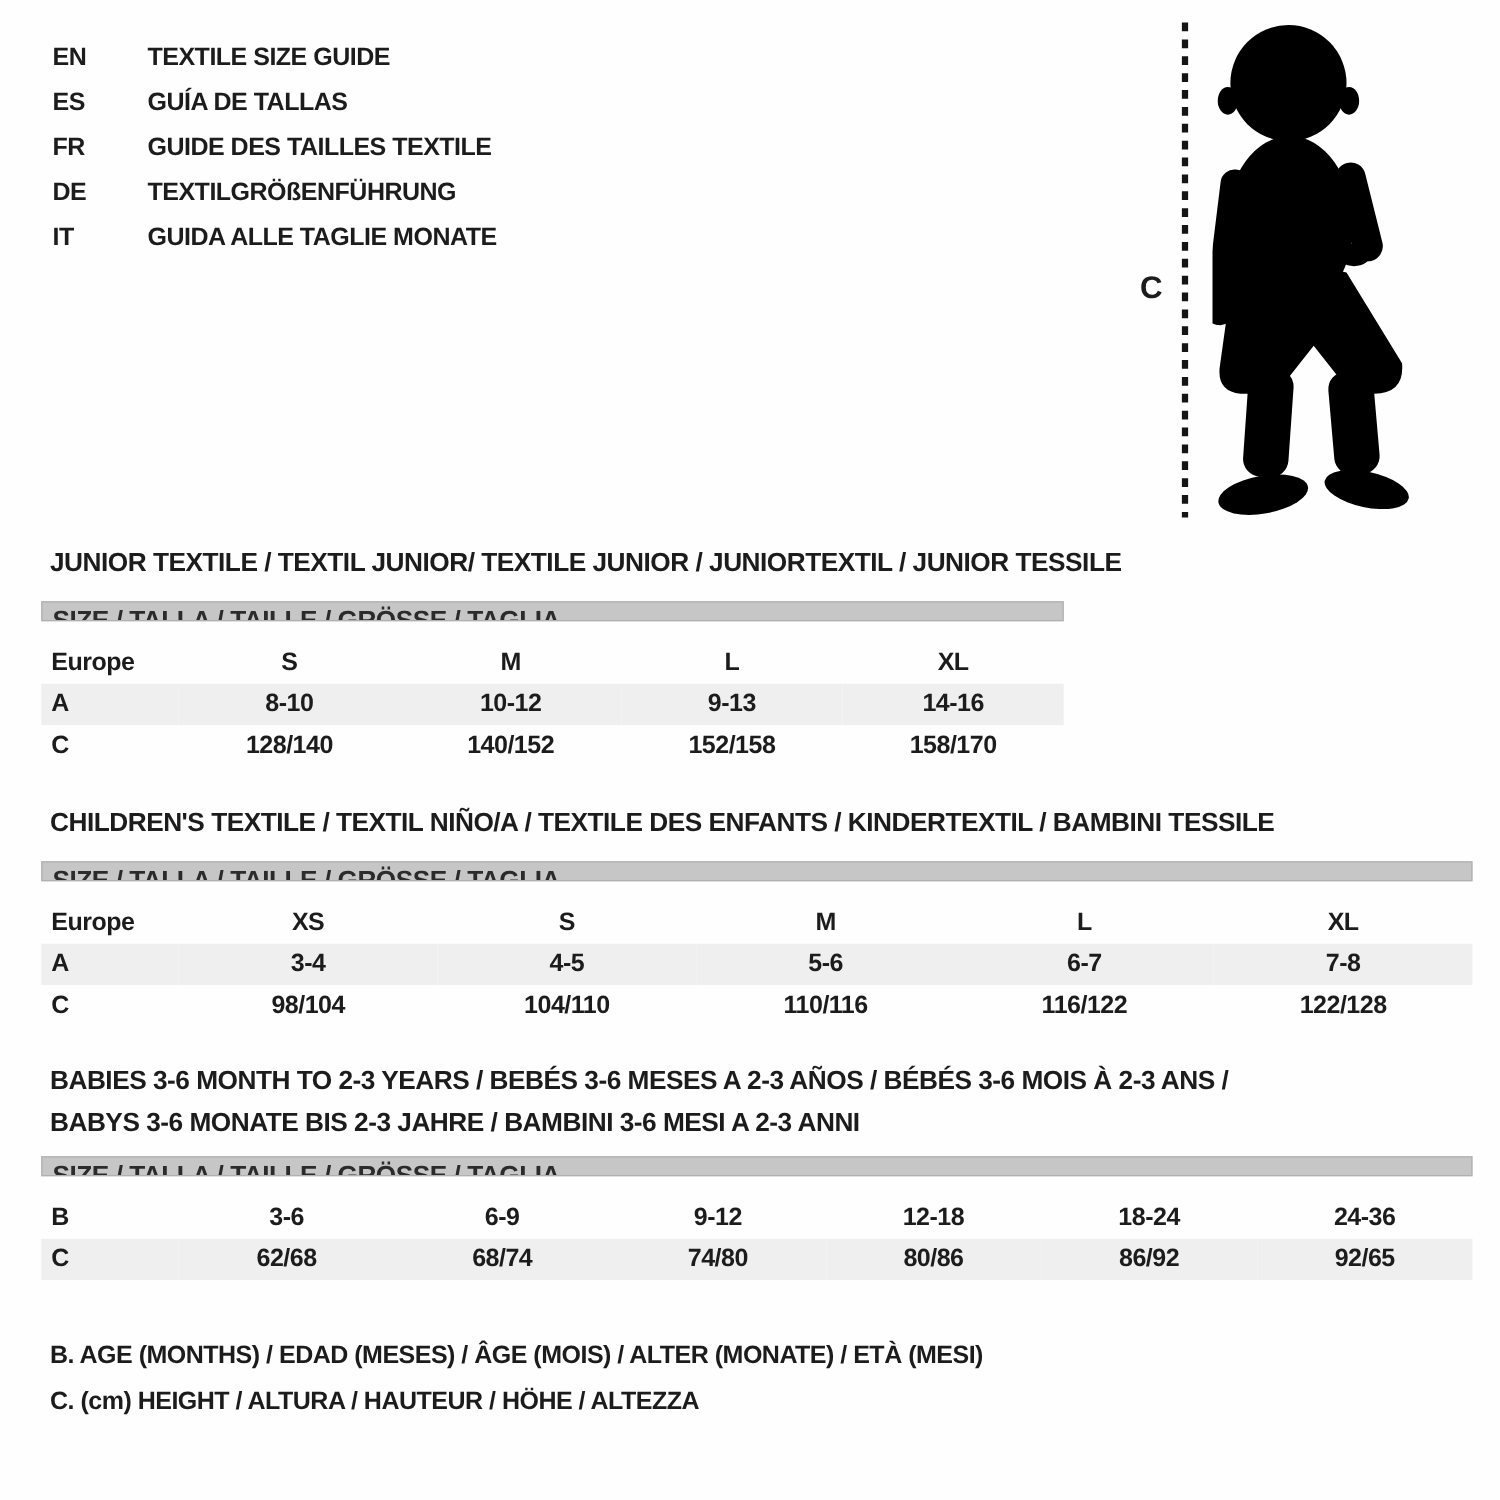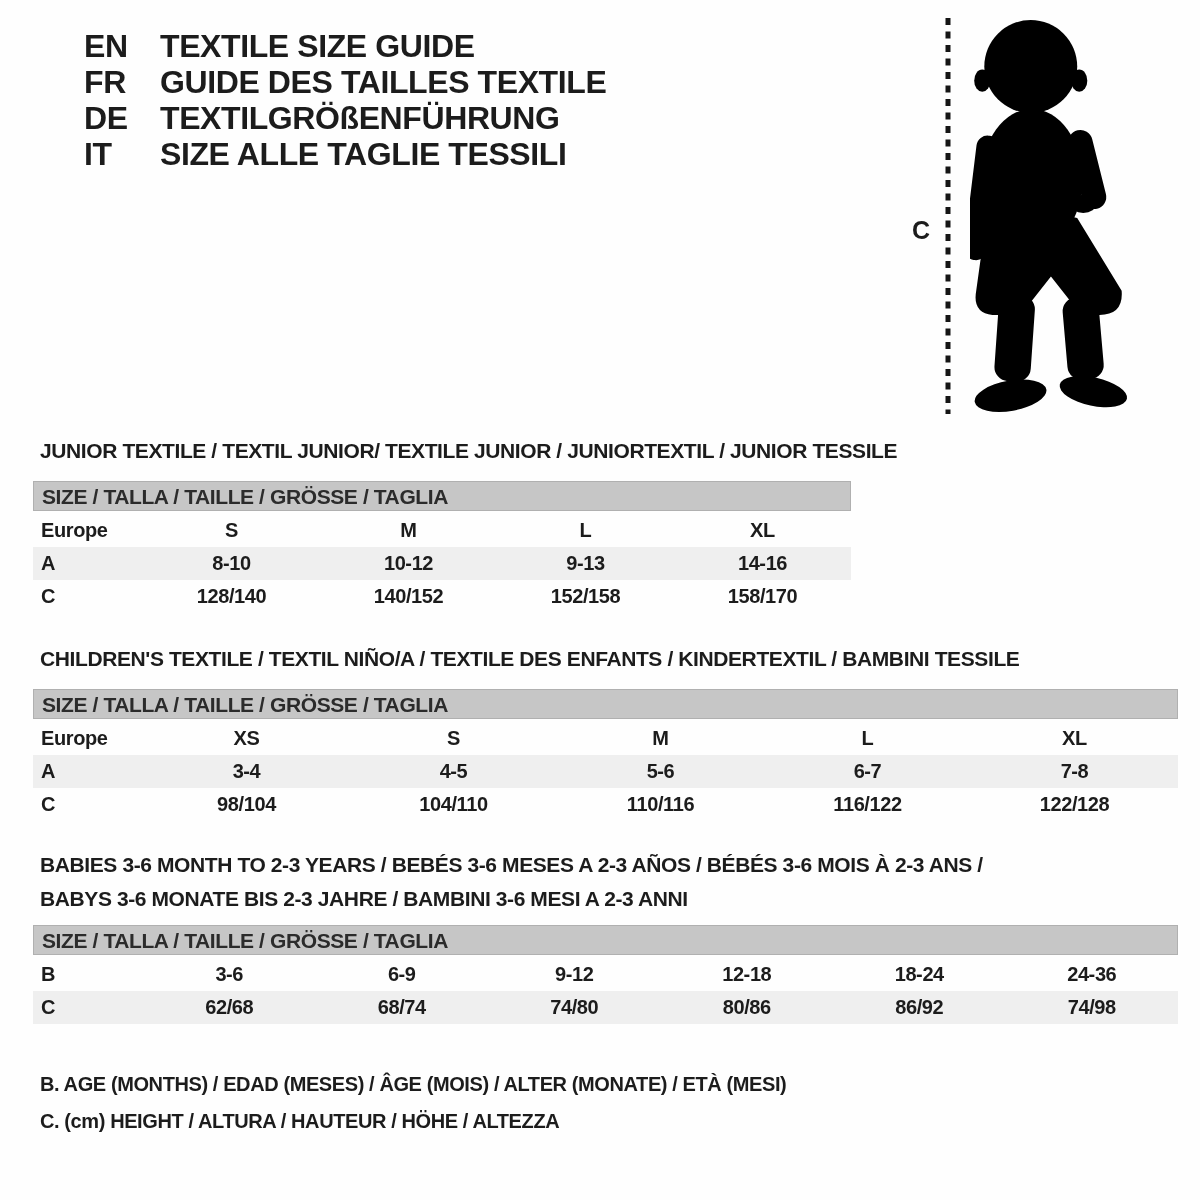--- a/index.html
+++ b/index.html
@@ -11,34 +11,34 @@
     position: relative;
     overflow: hidden;
   }
   .page { position: absolute; inset: 0; background: #fefefe; }
 
   
   .cond { font-weight: 700; letter-spacing: -0.4px; }
 
   
   .lang-list { position: absolute; left: 42px; top: 28px; }
-  .lang-row { display: flex; line-height: 36px; font-size: 32px; margin-left: 42px; }
+  .lang-row { display: flex; line-height: 36px; font-size: 20px; }
   .lang-code { width: 76px; }
   .lang-title { white-space: nowrap; }
 
   
   .figure-label { position: absolute; left: 912px; top: 216px; font-size: 25px; font-weight: 700; }
   .measure-line { position: absolute; left: 942px; top: 14px; }
   .silhouette { position: absolute; left: 970px; top: 16px; }
 
   
   .section-title { position: absolute; left: 40px; font-size: 21px; line-height: 34px; white-space: nowrap; }
 
   .size-bar {
-    position: absolute; left: 33px; height: 30px;
+    position: absolute; left: 33px; height: 16px;
     background: #c6c6c6; border: 1px solid #b0b0b0;
     font-size: 21px; line-height: 30px; padding-left: 8px;
     color: #2b2b2b; white-space: nowrap; overflow: hidden;
   }
 
   table.size-table {
     position: absolute; left: 33px;
     border-collapse: collapse; table-layout: fixed;
   }
   table.size-table td {
@@ -57,30 +57,34 @@
 <body>
 
 <div class="page">
 
   <div class="lang-list cond">
     <div class="lang-row">
       <span class="lang-code">EN</span>
       <span class="lang-title">TEXTILE SIZE GUIDE</span>
     </div>
     <div class="lang-row">
+      <span class="lang-code">ES</span>
+      <span class="lang-title">GUÍA DE TALLAS</span>
+    </div>
+    <div class="lang-row">
       <span class="lang-code">FR</span>
       <span class="lang-title">GUIDE DES TAILLES TEXTILE</span>
     </div>
     <div class="lang-row">
       <span class="lang-code">DE</span>
       <span class="lang-title">TEXTILGRÖßENFÜHRUNG</span>
     </div>
     <div class="lang-row">
       <span class="lang-code">IT</span>
-      <span class="lang-title">SIZE ALLE TAGLIE TESSILI</span>
+      <span class="lang-title">GUIDA ALLE TAGLIE MONATE</span>
     </div>
   </div>
 
   <span class="figure-label cond">C</span>
 
   <svg class="measure-line" width="12" height="404" viewBox="0 0 12 404">
     <line x1="6" y1="4" x2="6" y2="400" stroke="#151515" stroke-width="5" stroke-dasharray="7 6.5"></line>
   </svg>
 
   <svg class="silhouette" width="172" height="408" viewBox="0 0 170 404">
@@ -182,21 +186,21 @@
       <td>18-24</td>
       <td>24-36</td>
     </tr>
     <tr class="shaded">
       <td class="row-label">C</td>
       <td>62/68</td>
       <td>68/74</td>
       <td>74/80</td>
       <td>80/86</td>
       <td>86/92</td>
-      <td>74/98</td>
+      <td>92/65</td>
     </tr>
   </tbody>
     </table>
 
   <div class="notes cond">
     <div class="note-line">B. AGE (MONTHS) / EDAD (MESES) / ÂGE (MOIS) / ALTER (MONATE) / ETÀ (MESI)</div>
     <div class="note-line">C. (cm) HEIGHT / ALTURA / HAUTEUR / HÖHE / ALTEZZA</div>
   </div>
 
 </div>

